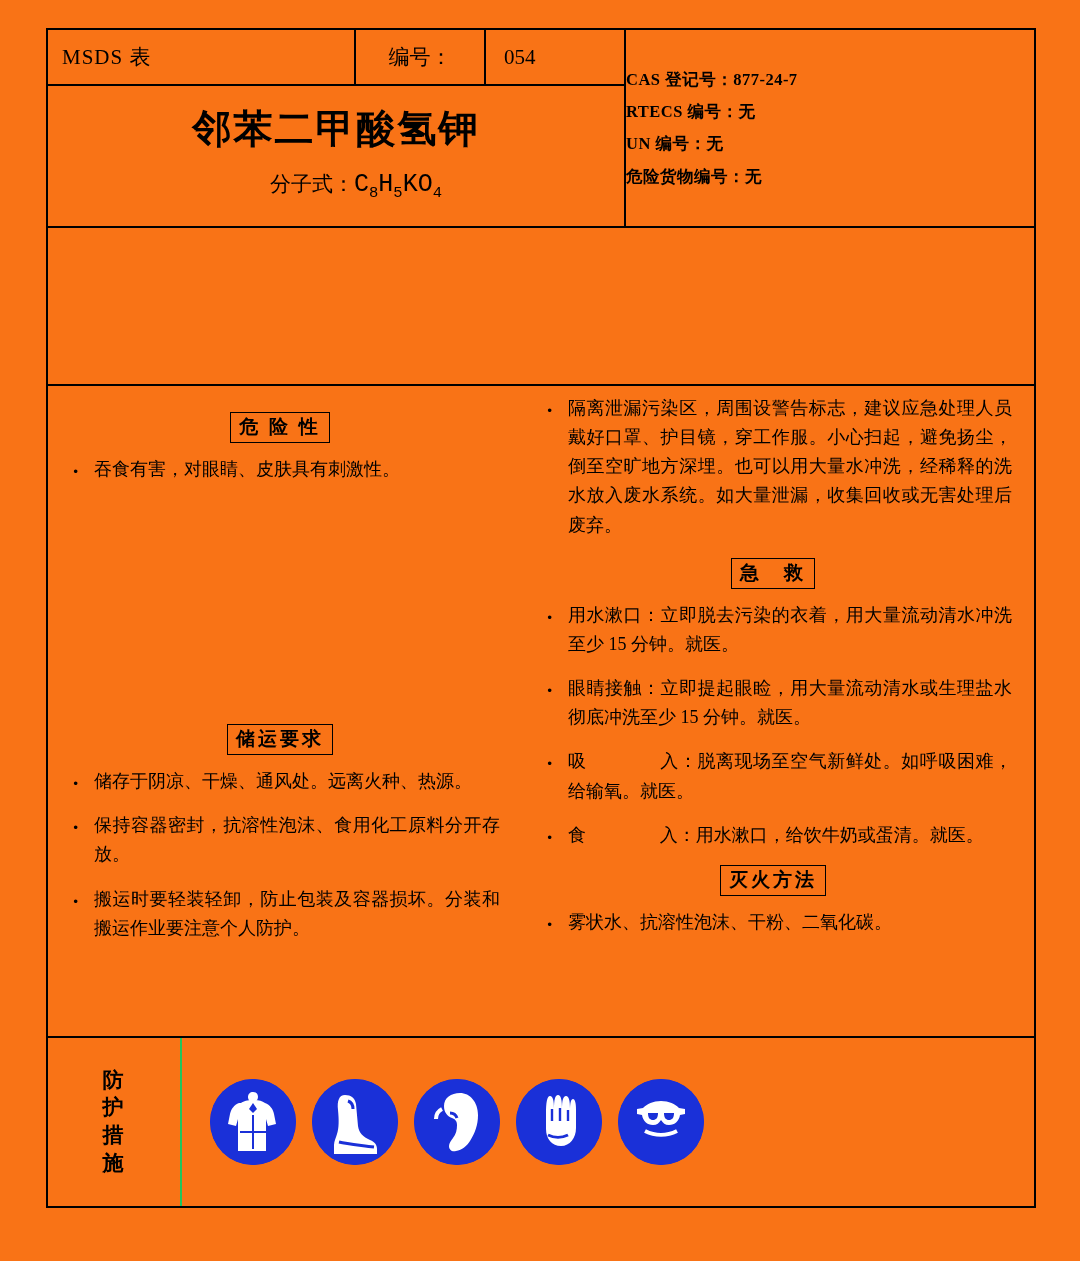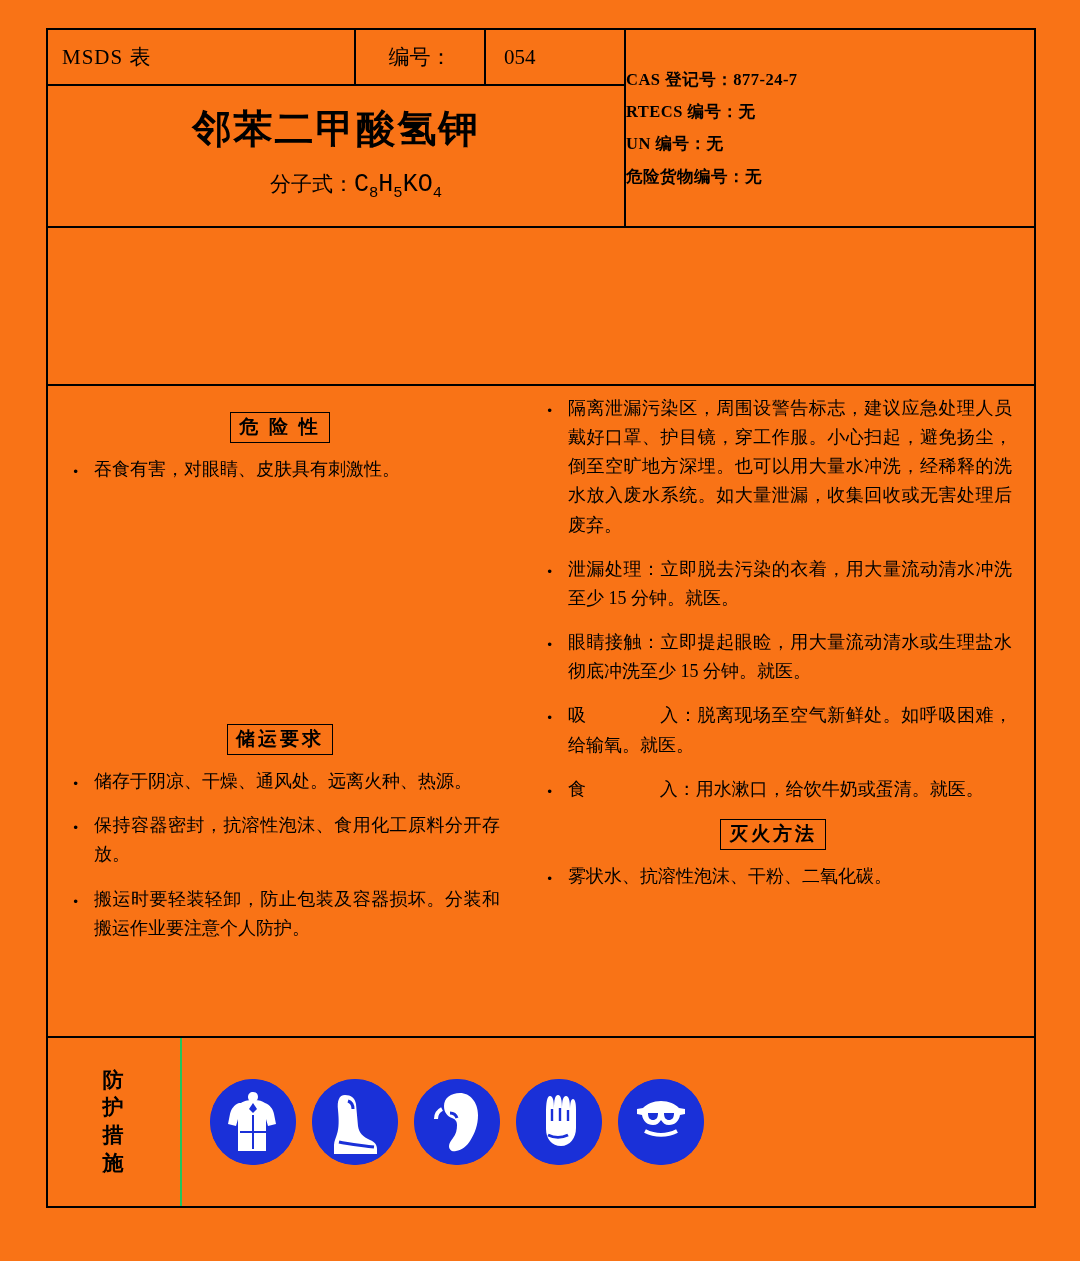--- a/index.html
+++ b/index.html
@@ -272,22 +272,25 @@
           <li>保持容器密封，抗溶性泡沫、食用化工原料分开存放。</li>
           <li>搬运时要轻装轻卸，防止包装及容器损坏。分装和搬运作业要注意个人防护。</li>
         </ul>
       </div>
 
       <div class="col-right">
         <ul class="bullets">
           <li>隔离泄漏污染区，周围设警告标志，建议应急处理人员戴好口罩、护目镜，穿工作服。小心扫起，避免扬尘，倒至空旷地方深埋。也可以用大量水冲洗，经稀释的洗水放入废水系统。如大量泄漏，收集回收或无害处理后废弃。</li>
         </ul>
 
-        <ul class="bullets">
-          <li><span class="lead">泄漏处理</span><span>：立即脱去污染的衣着，用大量流动清水冲洗至少 15 分钟。就医。</span></li>
+        <div class="sec-title" style="margin-top:18px">
+          <span>急　救</span>
+        </div>
+        <ul class="bullets">
+          <li><span class="lead">用水漱口</span><span>：立即脱去污染的衣着，用大量流动清水冲洗至少 15 分钟。就医。</span></li>
           <li><span class="lead">眼睛接触</span><span>：立即提起眼睑，用大量流动清水或生理盐水彻底冲洗至少 15 分钟。就医。</span></li>
           <li><span class="gapname">吸</span><span>入</span><span>：脱离现场至空气新鲜处。如呼吸困难，给输氧。就医。</span></li>
           <li><span class="gapname">食</span><span>入</span><span>：用水漱口，给饮牛奶或蛋清。就医。</span></li>
         </ul>
 
         <div class="sec-title" style="margin-top:10px">
           <span>灭火方法</span>
         </div>
         <ul class="bullets">
           <li>雾状水、抗溶性泡沫、干粉、二氧化碳。</li>

